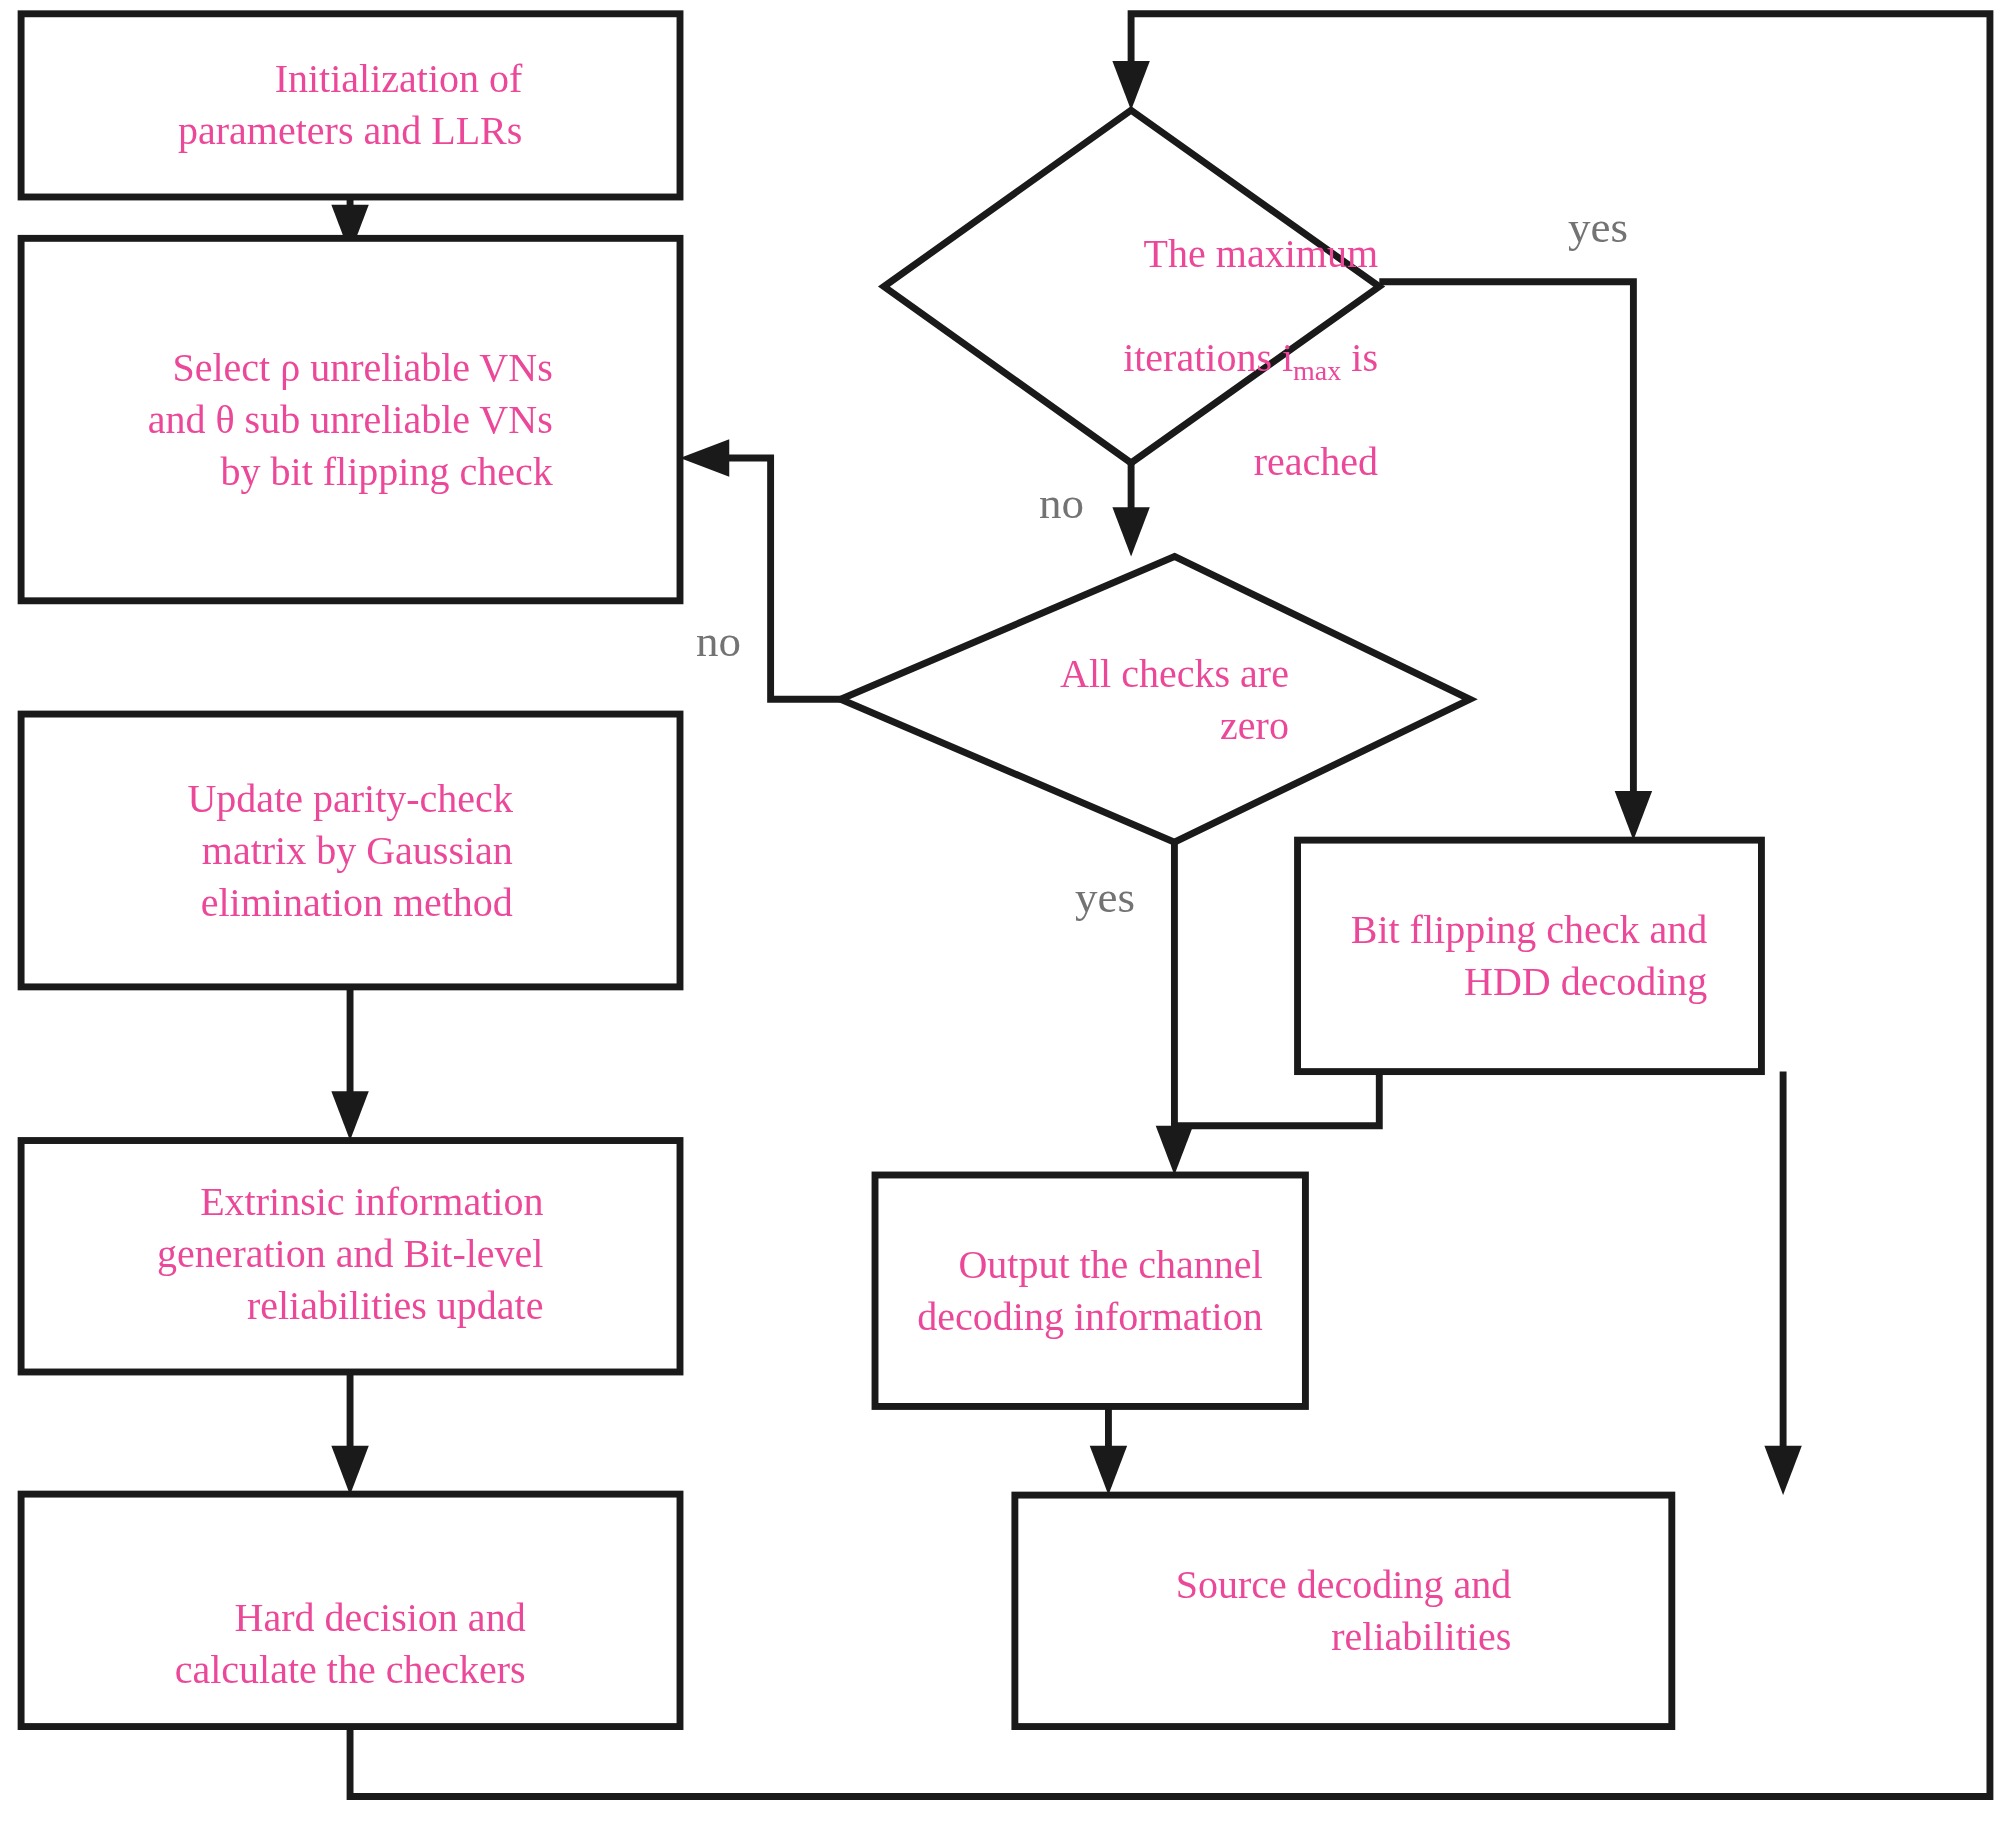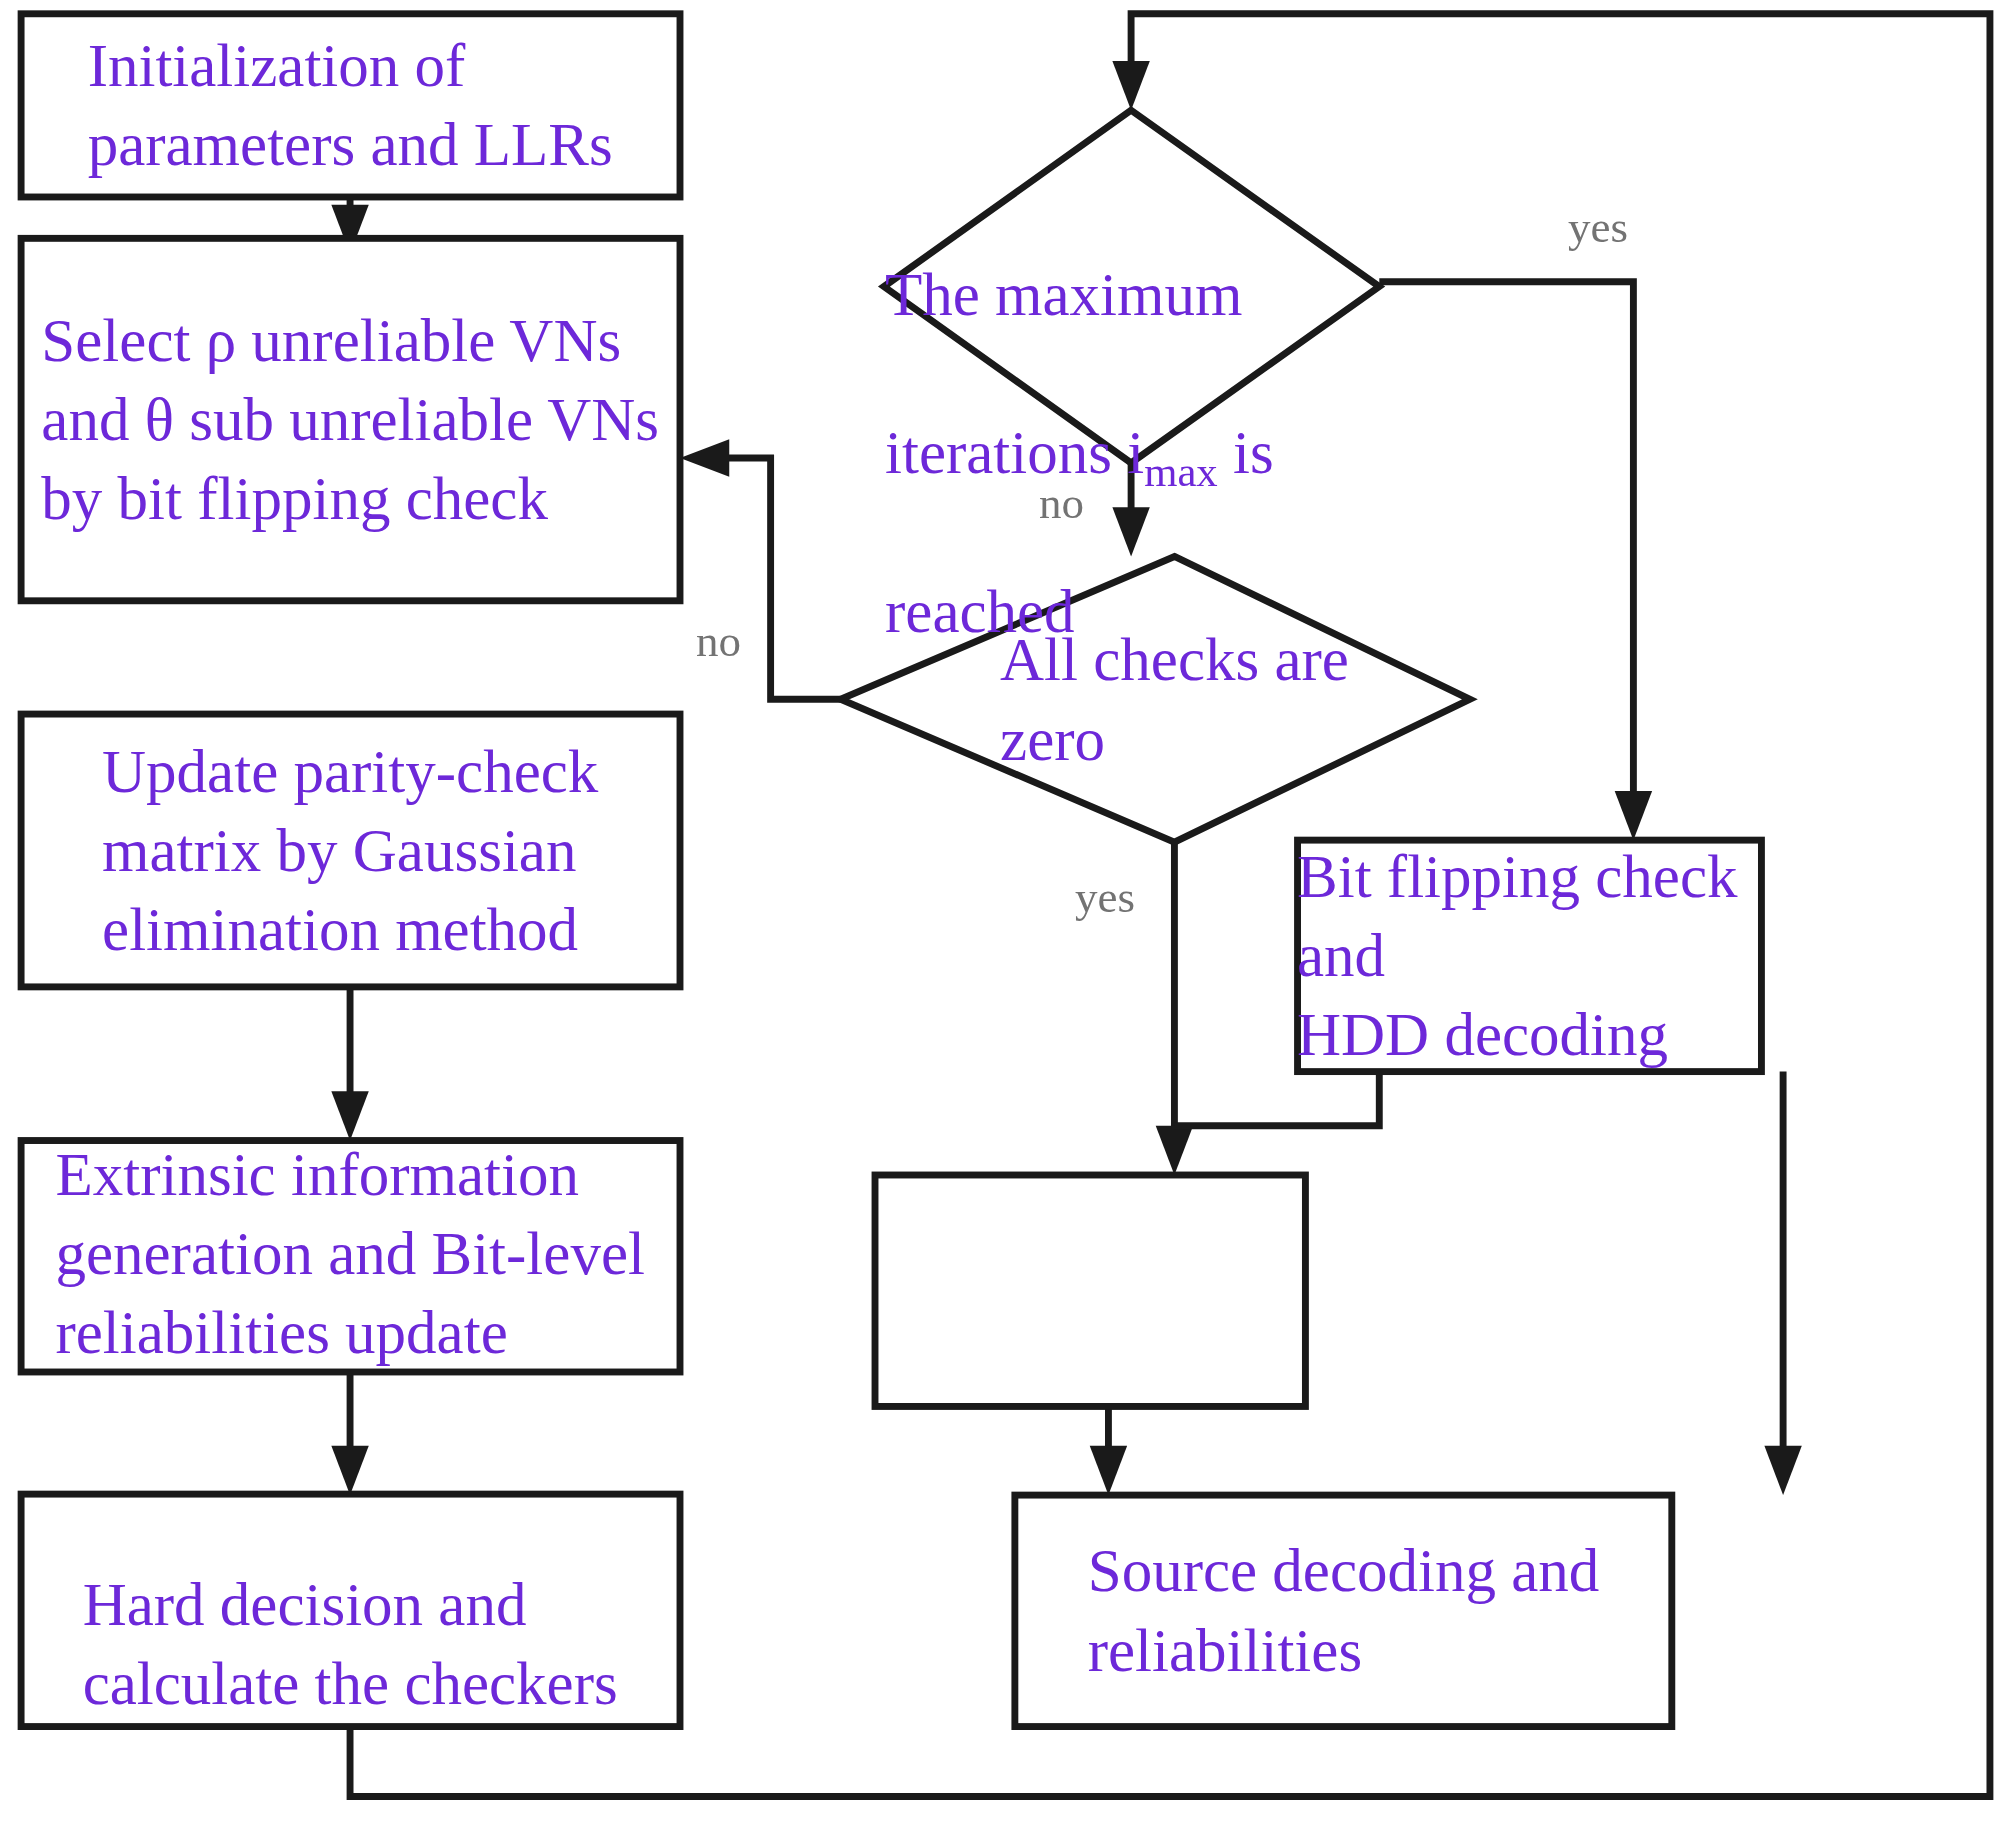--- a/index.html
+++ b/index.html
@@ -42,24 +42,24 @@
   }
   .arrowhead {
     fill: #1a1a1a;
     stroke: none;
   }
   .node-text {
     position: absolute;
     display: flex;
     align-items: center;
     justify-content: center;
-    text-align: left;
-    color: #6d28d9;
+    text-align: right;
+    color: #ec4899;
     font-family: "Liberation Serif", "DejaVu Serif", serif;
-    font-size: 61px;
+    font-size: 40px;
     line-height: 1.30;
     letter-spacing: 0px;
     white-space: pre-line;
     pointer-events: none;
   }
   .edge-label {
     position: absolute;
     color: #737373;
     font-family: "Liberation Serif", "DejaVu Serif", serif;
     font-size: 45px;
@@ -182,20 +182,22 @@
 
   <div class="node-text" style="left:885px; top:148px; width:493px; height:278px; display:block; padding-top:27.6px; box-sizing:border-box;">
     <div>The maximum</div>
     <div><span>iterations i</span><span class="sub">max</span><span> is</span></div>
     <div>reached</div>
   </div>
 
   <div class="node-text" style="left:1297px; top:840px; width:464px; height:231px;">Bit flipping check and
 HDD decoding</div>
 
+  <div class="node-text" style="left:875px; top:1175px; width:430px; height:231px;">Output the channel
+decoding information</div>
 
   <div class="node-text" style="left:1015px; top:1495px; width:657px; height:231px;">Source decoding and
 reliabilities</div>
 
   <div class="edge-label" style="left:1568px; top:205px;">yes</div>
 
   <div class="edge-label" style="left:1039px; top:481px;">no</div>
 
   <div class="edge-label" style="left:696px; top:619px;">no</div>
 

